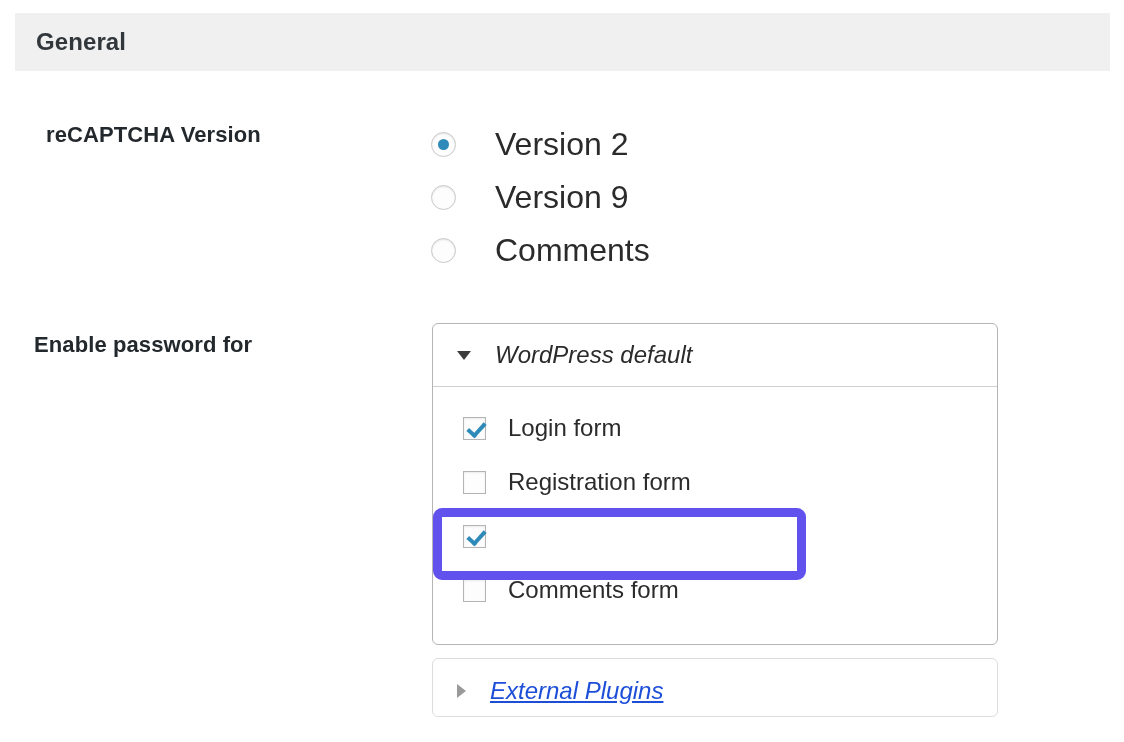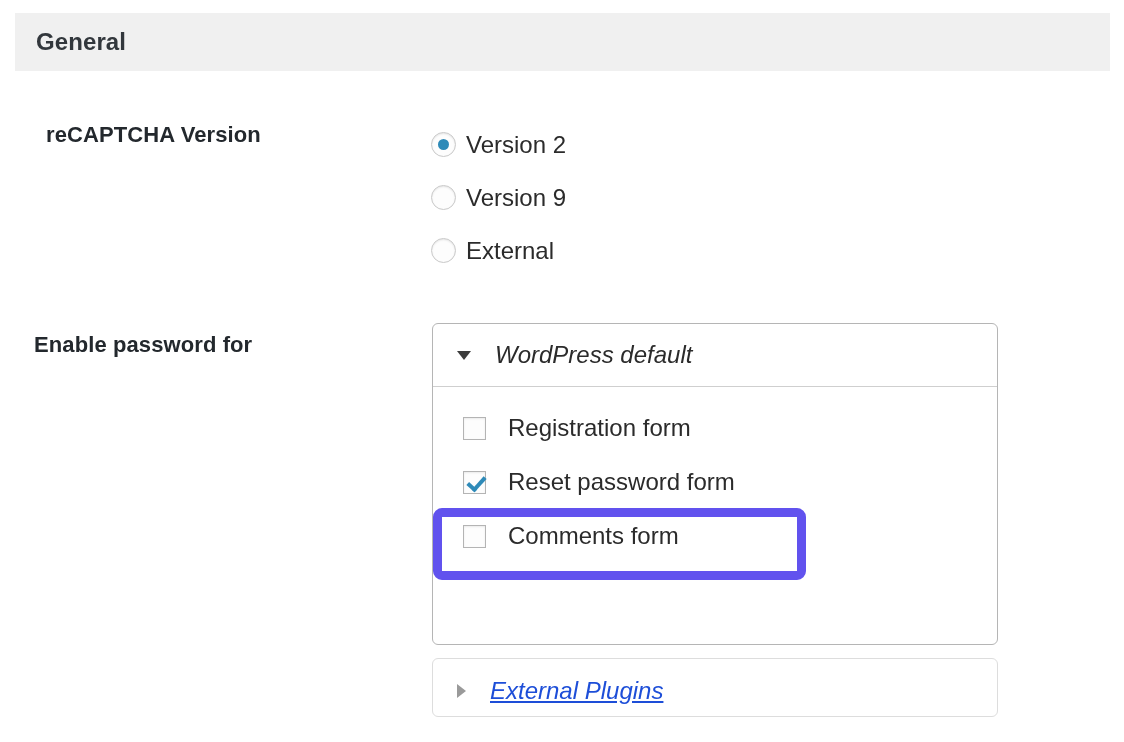--- a/index.html
+++ b/index.html
@@ -76,22 +76,22 @@
     justify-content: center;
     flex: none;
   }
   .radio-outer .dot {
     width: 11px;
     height: 11px;
     border-radius: 50%;
     background: #2e8ab8;
   }
   .radio-label {
-    margin-left: 10px;
-    font-size: 24px;
+    margin-left: 39px;
+    font-size: 32px;
     color: #2b2b2b;
     white-space: nowrap;
   }
 
   
   .panel {
     position: absolute;
     left: 432px;
     width: 566px;
     box-sizing: border-box;
@@ -213,39 +213,42 @@
           <span class="dot"></span>
         </span>
       <span class="radio-label">Version 2</span>
     </div>
     <div class="radio-item">
       <span class="radio-outer off"></span>
       <span class="radio-label">Version 9</span>
     </div>
     <div class="radio-item">
       <span class="radio-outer off"></span>
-      <span class="radio-label">External</span>
+      <span class="radio-label">Comments</span>
     </div>
   </div>
 
   <div class="row-label" id="label-enable">Enable password for</div>
 
   <div class="panel" id="panel-wordpress">
     <div class="panel-head">
       <span class="tri down"></span>
       <span class="panel-title">WordPress default</span>
     </div>
     <div class="check-list">
       <div class="check-item">
+        <span class="cb on"></span>
+        <span class="check-label">Login form</span>
+      </div>
+      <div class="check-item">
         <span class="cb"></span>
         <span class="check-label">Registration form</span>
       </div>
       <div class="check-item">
         <span class="cb on"></span>
-        <span class="check-label">Reset password form</span>
       </div>
       <div class="check-item">
         <span class="cb"></span>
         <span class="check-label">Comments form</span>
       </div>
     </div>
   </div>
 
   <div class="panel" id="panel-external">
     <div class="panel-head">

